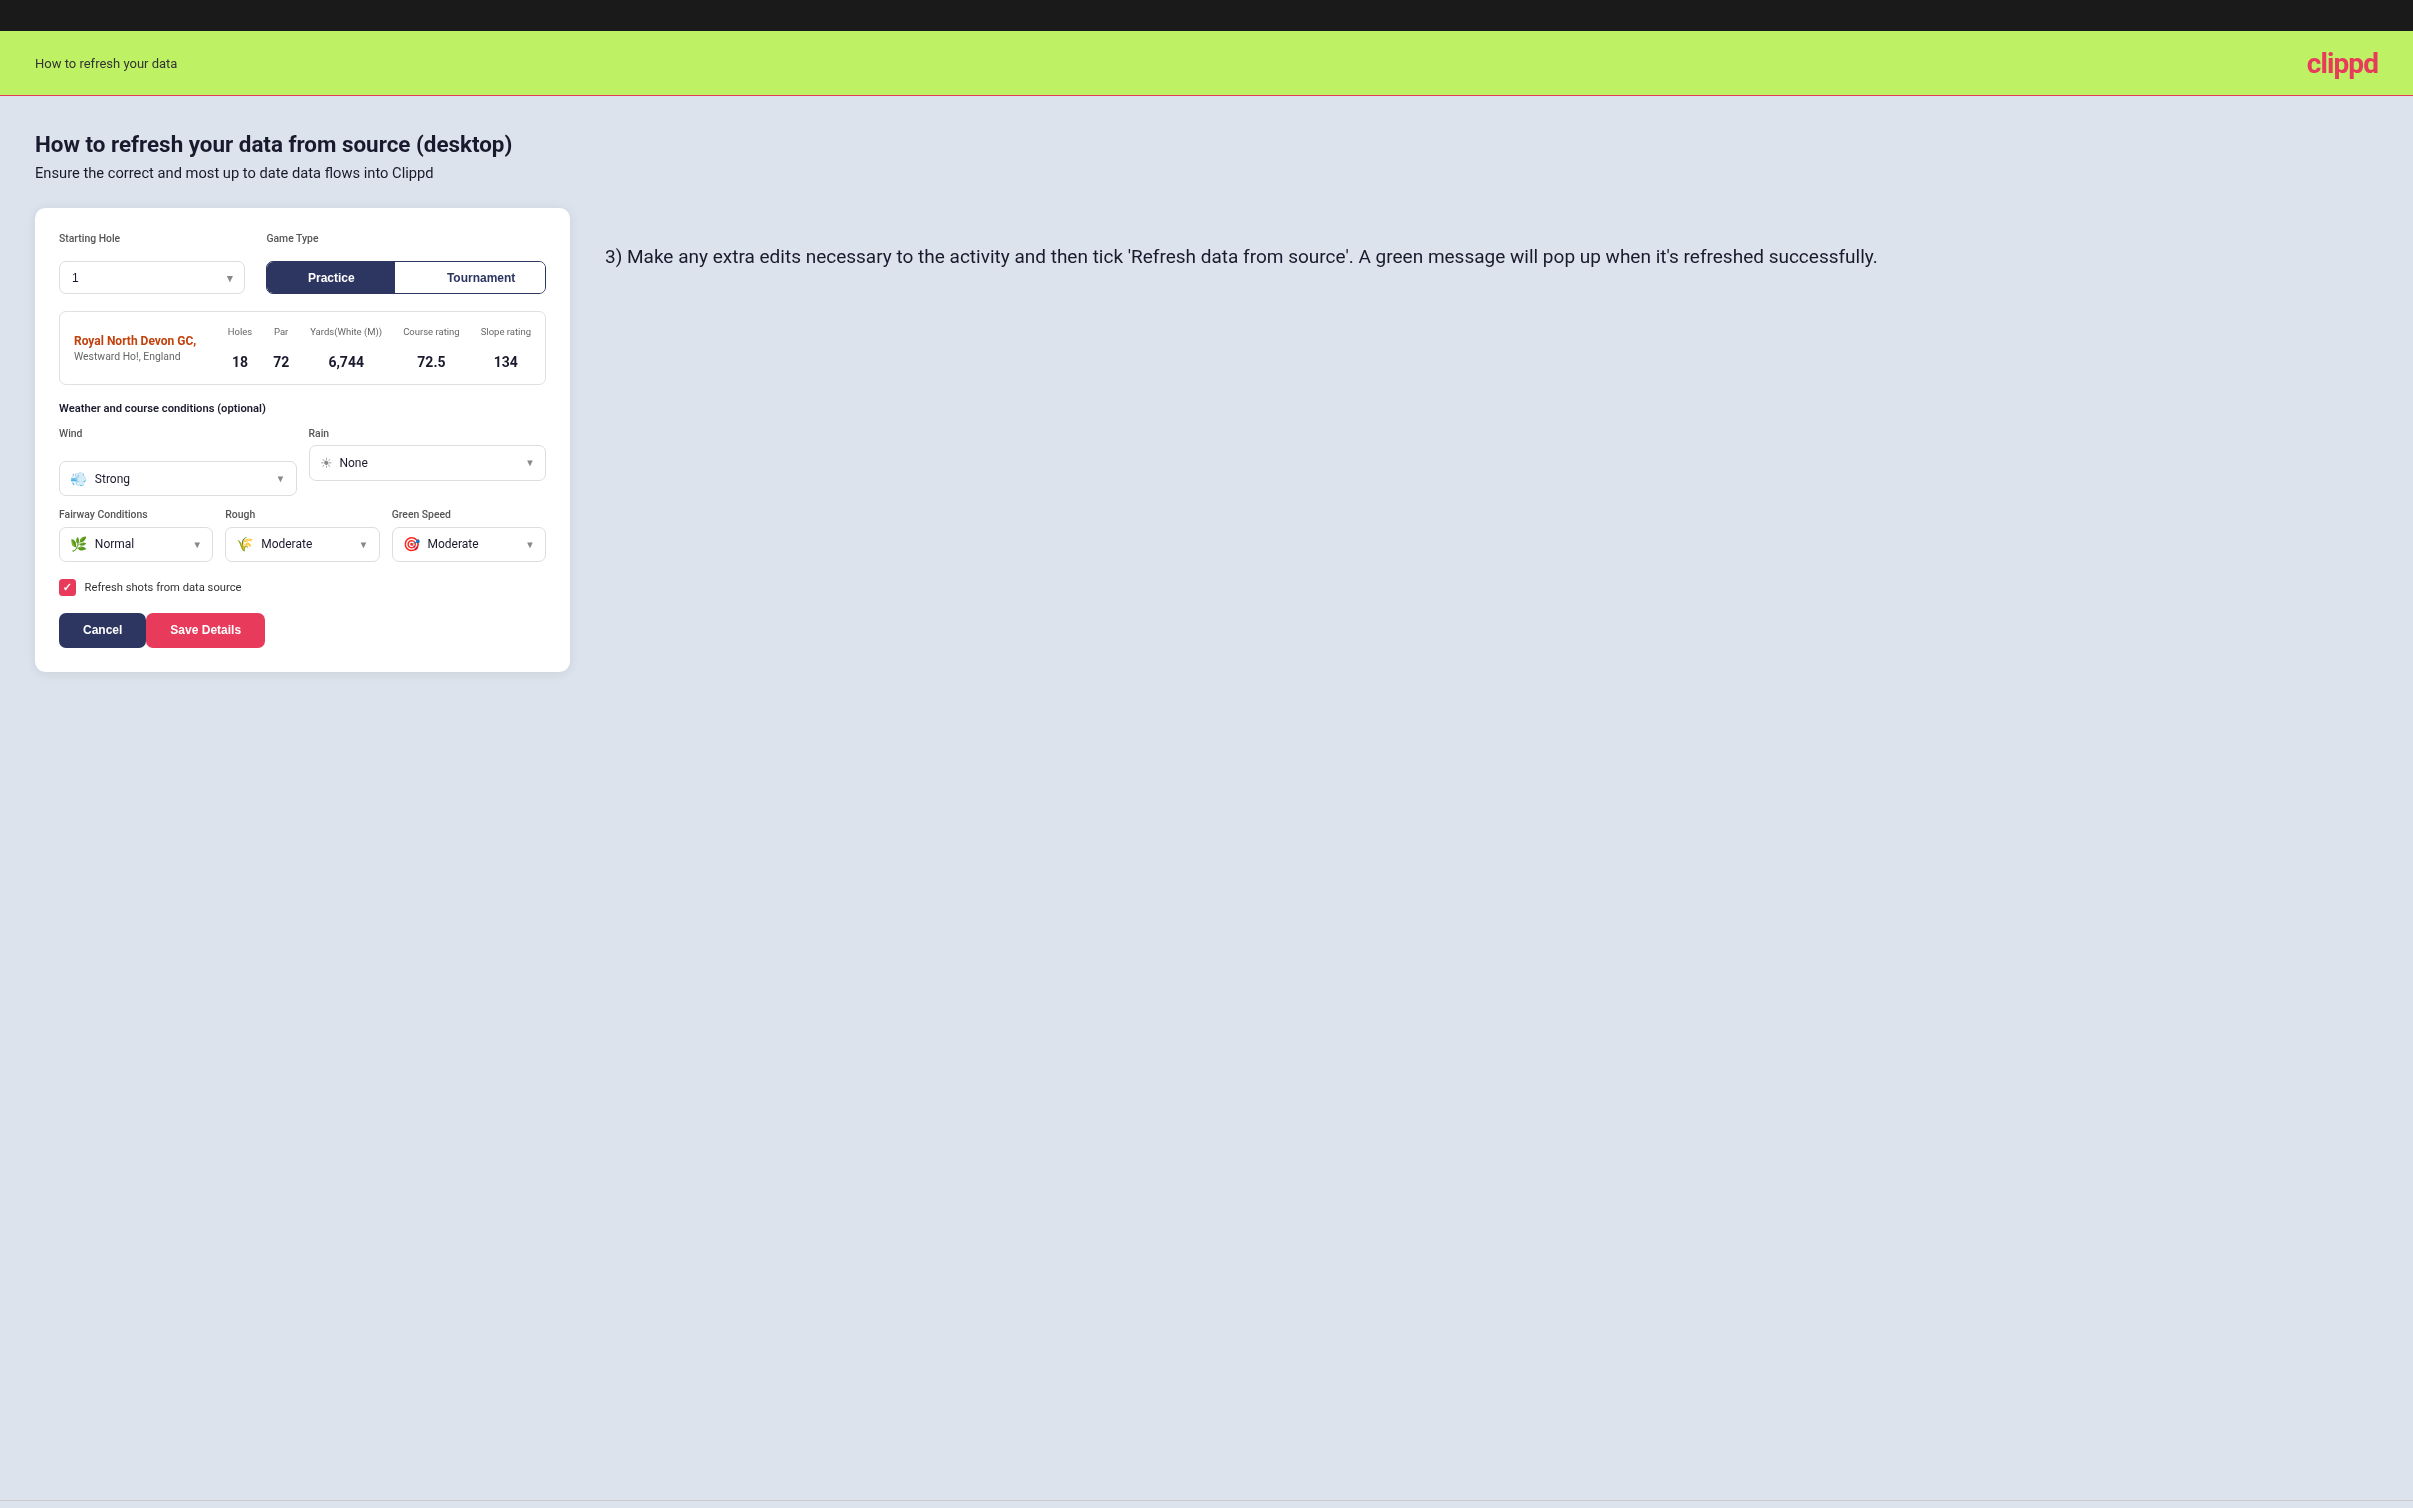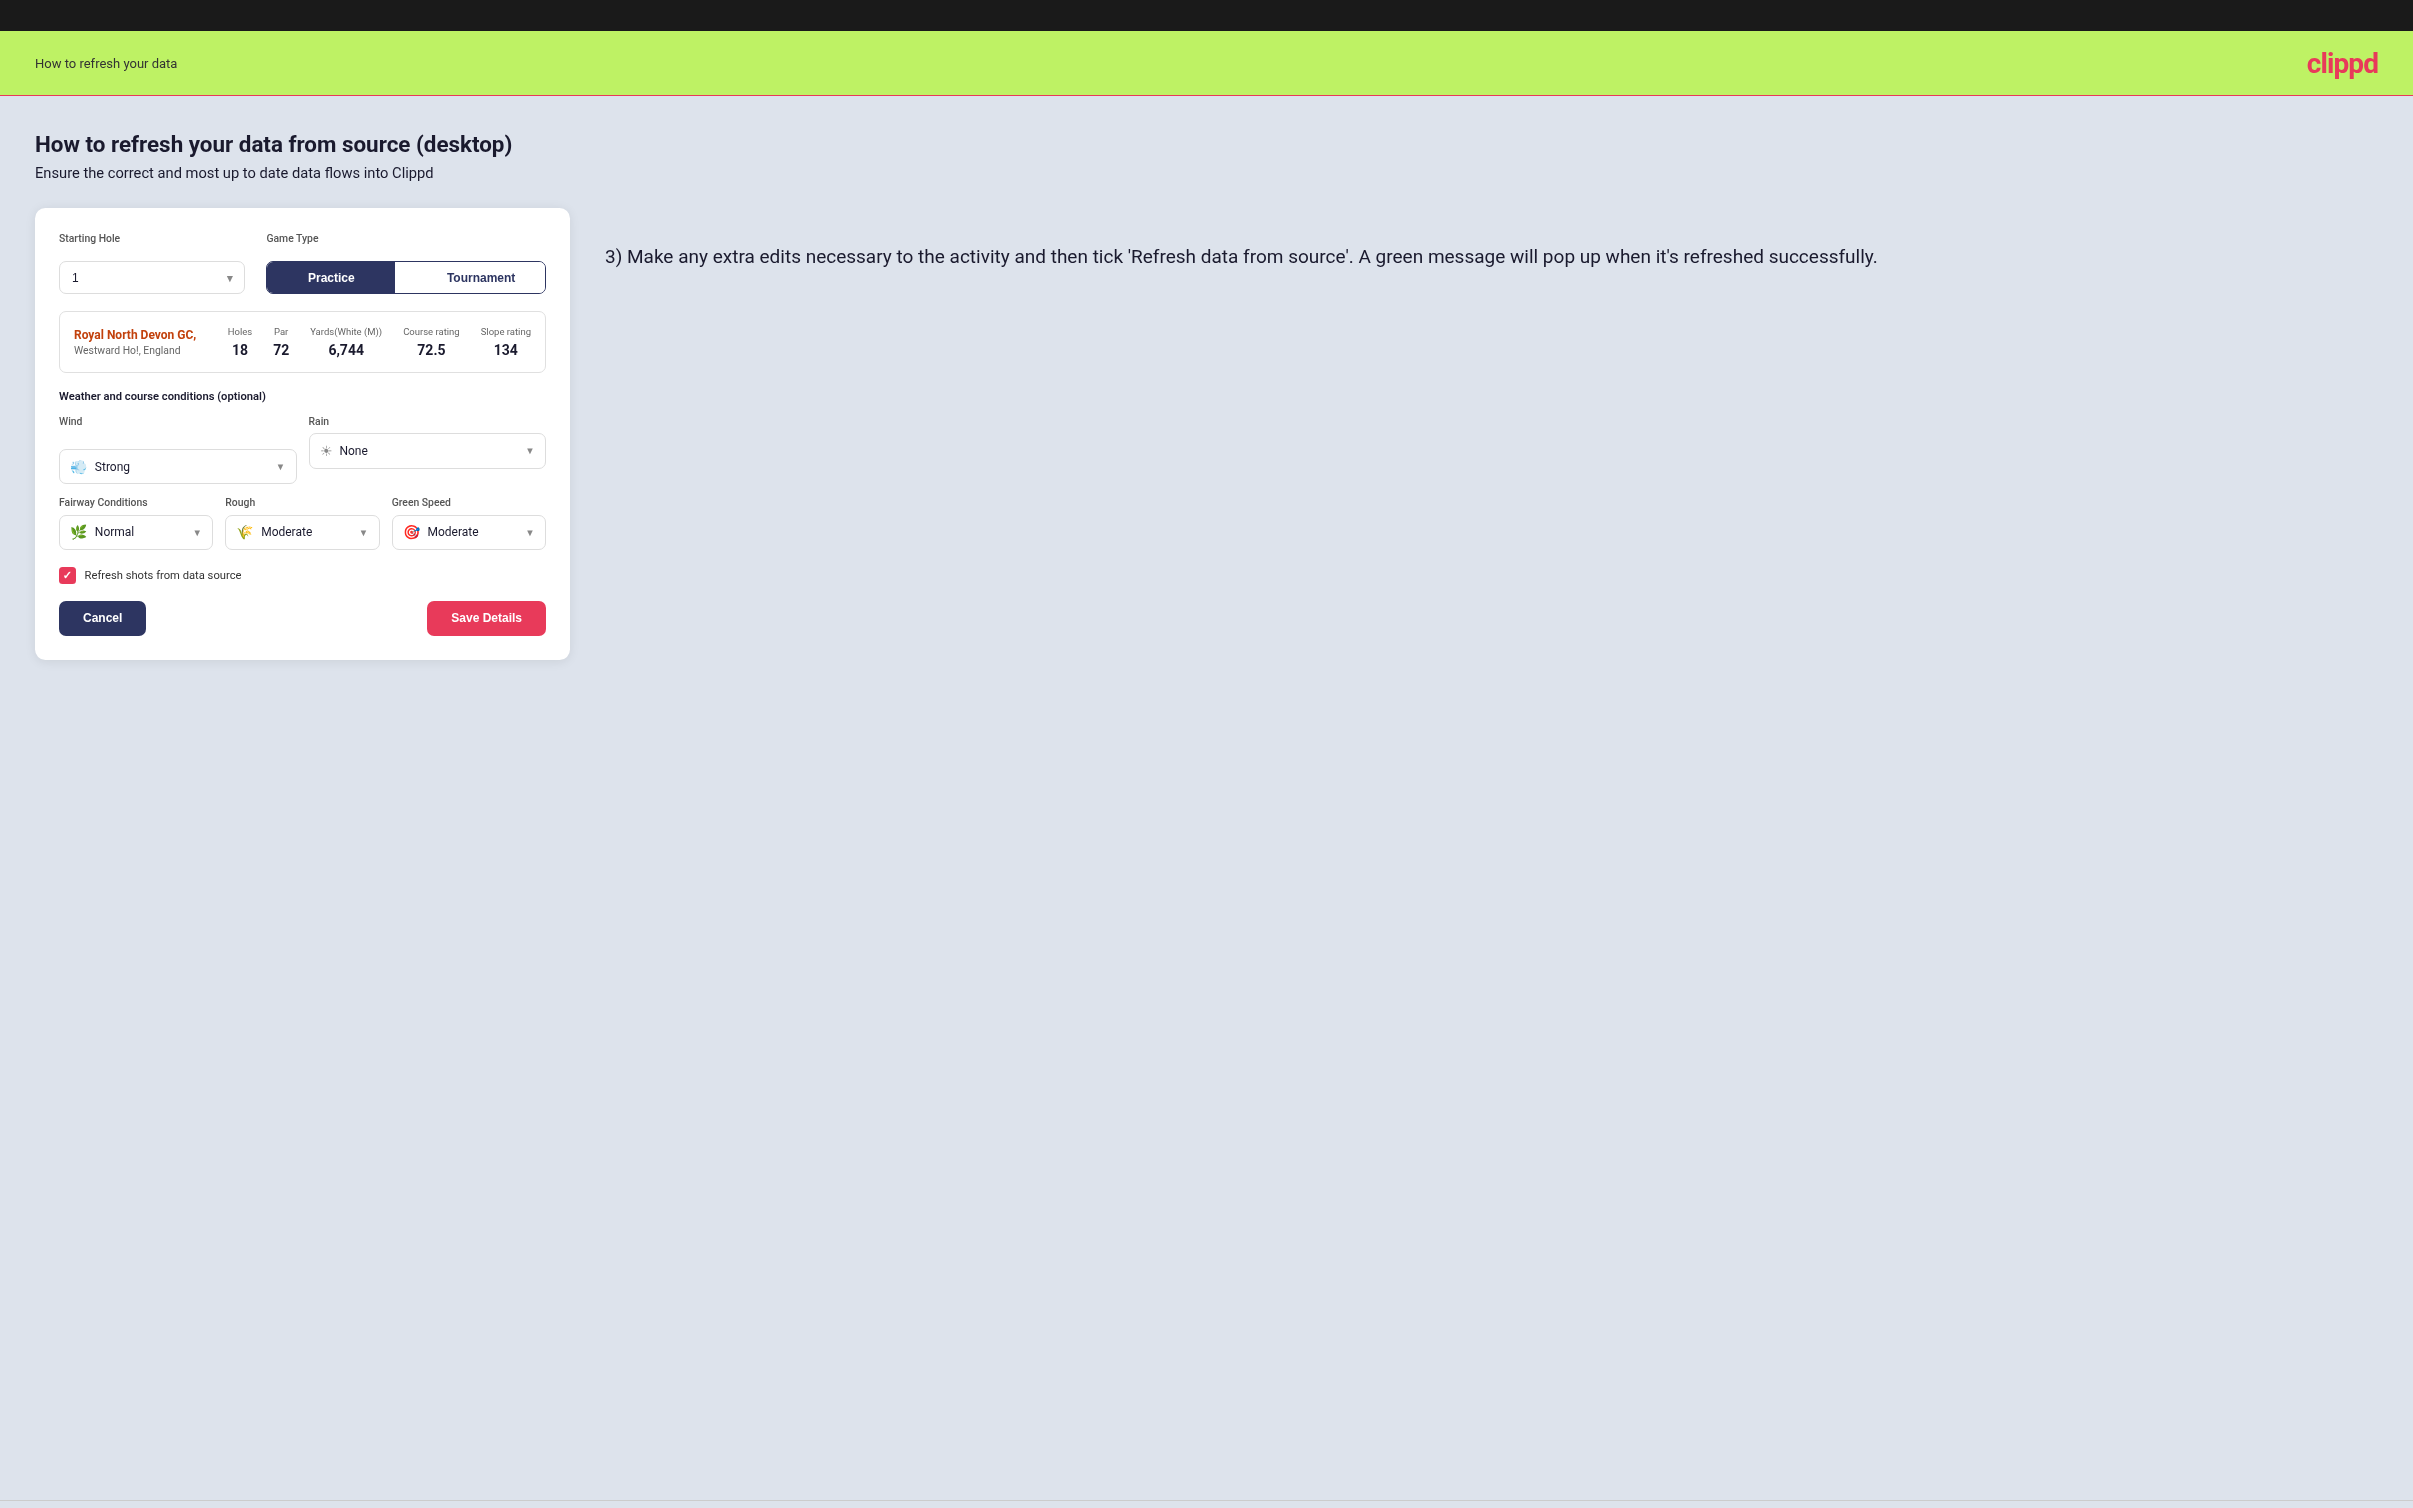--- a/index.html
+++ b/index.html
@@ -185,21 +185,21 @@
 
     .course-stats {
       display: flex;
       gap: 21px;
     }
 
     .stat-item {
       display: flex;
       flex-direction: column;
       align-items: center;
-      gap: 5px;
+      gap: 17px;
     }
 
     .stat-label {
       font-size: 9.5px;
       color: #666;
     }
 
     .stat-value {
       font-size: 14px;
       font-weight: 700;
@@ -284,21 +284,21 @@
     }
 
     .checkbox-label {
       font-size: 11.2px;
       color: #333;
     }
 
     
     .action-buttons {
       display: flex;
-      justify-content: space-between;
+      justify-content: flex-start;
       align-items: center;
     }
 
     .btn-cancel {
       background: #2d3561;
       color: #fff;
       border: none;
       border-radius: 7px;
       padding: 10.4px 24px;
       font-size: 12px;

